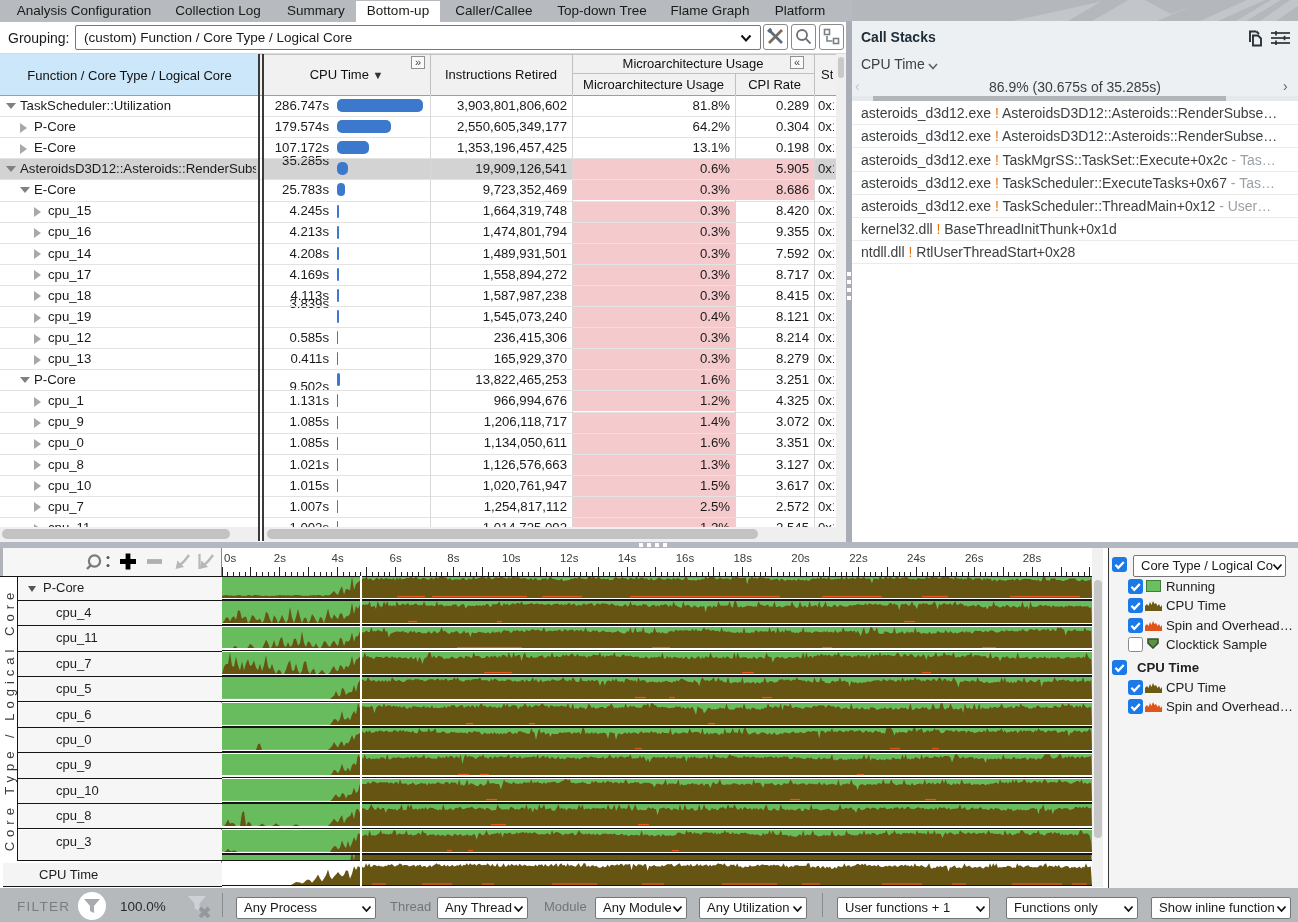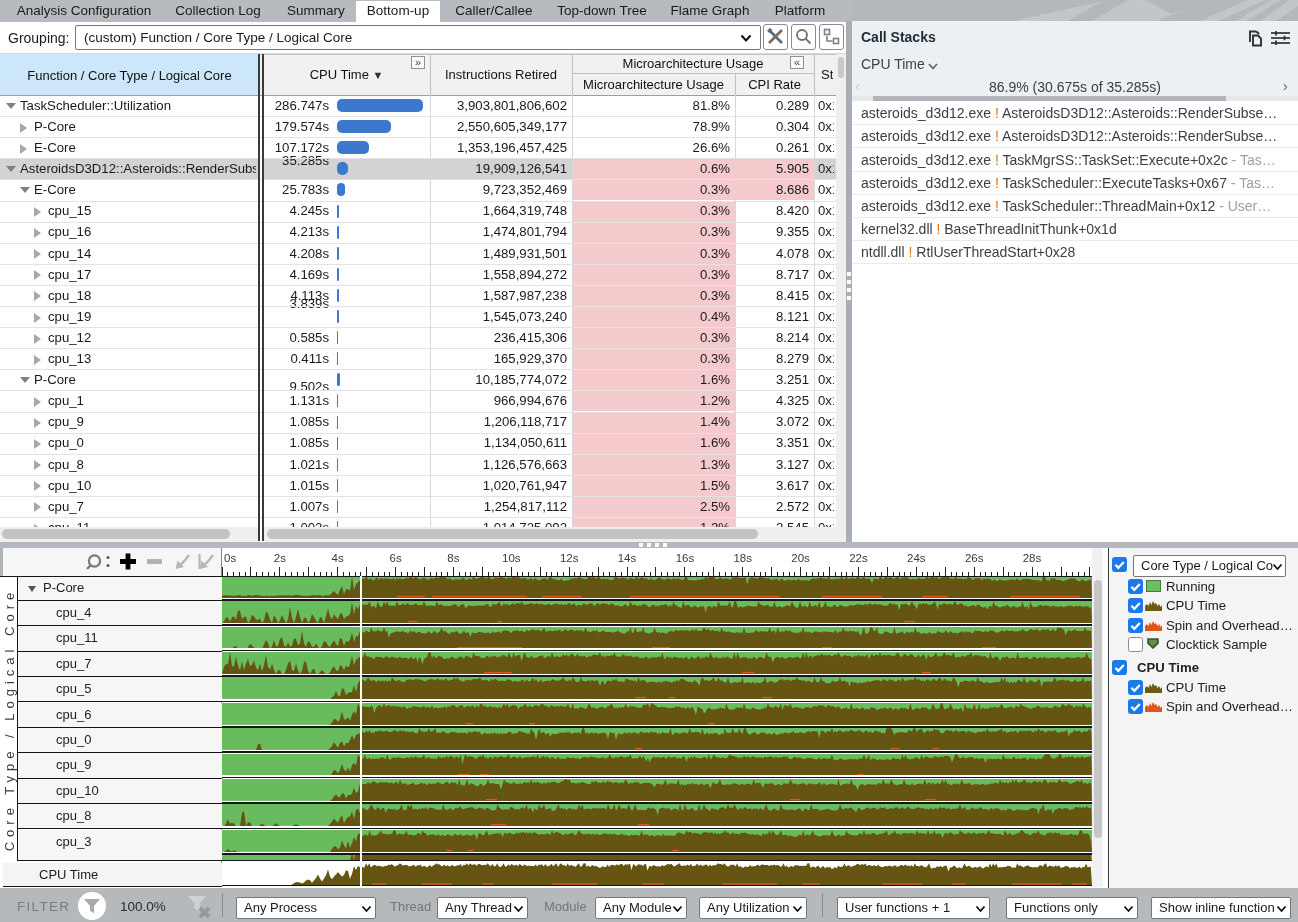--- a/index.html
+++ b/index.html
@@ -88,30 +88,30 @@
 <div class="bar" style="left:337px;top:99.0px;width:86.0px"></div>
 <div class="num" style="left:430px;top:97.8px;width:137px">3,903,801,806,602</div>
 <div class="num" style="left:572px;top:97.8px;width:158px">81.8%</div>
 <div class="num" style="left:735px;top:97.8px;width:74px">0.289</div>
 <div class="row-txt" style="left:818px;top:97.8px;width:16px;overflow:hidden">0x1</div>
 <div class="tri-r" style="left:20px;top:122.6px"></div>
 <div class="row-txt" style="left:34px;top:118.9px;max-width:222px;overflow:hidden">P-Core</div>
 <div class="num" style="left:263px;top:118.9px;width:66px">179.574s</div>
 <div class="bar" style="left:337px;top:120.1px;width:53.9px"></div>
 <div class="num" style="left:430px;top:118.9px;width:137px">2,550,605,349,177</div>
-<div class="num" style="left:572px;top:118.9px;width:158px">78.9%</div>
+<div class="num" style="left:572px;top:118.9px;width:158px">64.2%</div>
 <div class="num" style="left:735px;top:118.9px;width:74px">0.304</div>
 <div class="row-txt" style="left:818px;top:118.9px;width:16px;overflow:hidden">0x1</div>
 <div class="tri-r" style="left:20px;top:143.7px"></div>
 <div class="row-txt" style="left:34px;top:140.0px;max-width:222px;overflow:hidden">E-Core</div>
 <div class="num" style="left:263px;top:140.0px;width:66px">107.172s</div>
 <div class="bar" style="left:337px;top:141.2px;width:32.2px"></div>
 <div class="num" style="left:430px;top:140.0px;width:137px">1,353,196,457,425</div>
-<div class="num" style="left:572px;top:140.0px;width:158px">26.6%</div>
-<div class="num" style="left:735px;top:140.0px;width:74px">0.261</div>
+<div class="num" style="left:572px;top:140.0px;width:158px">13.1%</div>
+<div class="num" style="left:735px;top:140.0px;width:74px">0.198</div>
 <div class="row-txt" style="left:818px;top:140.0px;width:16px;overflow:hidden">0x1</div>
 <div class="abs" style="left:0;top:158.3px;width:259px;height:21.1px;background:#d3d3d3"></div>
 <div class="abs" style="left:263px;top:158.3px;width:309px;height:21.1px;background:#d3d3d3"></div>
 <div class="abs" style="left:814px;top:158.3px;width:22px;height:21.1px;background:#d3d3d3"></div>
 <div class="abs" style="left:572px;top:158.3px;width:242px;height:21.1px;background:#f4cacd"></div>
 <div class="tri-d" style="left:6px;top:166.3px"></div>
 <div class="row-txt" style="left:20px;top:161.1px;max-width:236px;overflow:hidden">AsteroidsD3D12::Asteroids::RenderSubset</div>
 <div class="num" style="left:263px;top:153px;width:66px">35.285s</div>
 <div class="bar" style="left:337px;top:162.3px;width:10.6px"></div>
 <div class="num" style="left:430px;top:161.1px;width:137px">19,909,126,541</div>
@@ -145,21 +145,21 @@
 <div class="num" style="left:572px;top:224.4px;width:158px">0.3%</div>
 <div class="num" style="left:735px;top:224.4px;width:74px">9.355</div>
 <div class="row-txt" style="left:818px;top:224.4px;width:16px;overflow:hidden">0x1</div>
 <div class="abs" style="left:572px;top:242.7px;width:163px;height:21.1px;background:#f4cacd"></div>
 <div class="tri-r" style="left:34px;top:249.2px"></div>
 <div class="row-txt" style="left:48px;top:245.5px;max-width:208px;overflow:hidden">cpu_14</div>
 <div class="num" style="left:263px;top:245.5px;width:66px">4.208s</div>
 <div class="bar" style="left:337px;top:246.7px;width:2.0px"></div>
 <div class="num" style="left:430px;top:245.5px;width:137px">1,489,931,501</div>
 <div class="num" style="left:572px;top:245.5px;width:158px">0.3%</div>
-<div class="num" style="left:735px;top:245.5px;width:74px">4.078</div>
+<div class="num" style="left:735px;top:245.5px;width:74px">7.592</div>
 <div class="row-txt" style="left:818px;top:245.5px;width:16px;overflow:hidden">0x1</div>
 <div class="abs" style="left:572px;top:263.8px;width:163px;height:21.1px;background:#f4cacd"></div>
 <div class="tri-r" style="left:34px;top:270.3px"></div>
 <div class="row-txt" style="left:48px;top:266.6px;max-width:208px;overflow:hidden">cpu_17</div>
 <div class="num" style="left:263px;top:266.6px;width:66px">4.169s</div>
 <div class="bar" style="left:337px;top:267.8px;width:2.0px"></div>
 <div class="num" style="left:430px;top:266.6px;width:137px">1,558,894,272</div>
 <div class="num" style="left:572px;top:266.6px;width:158px">0.3%</div>
 <div class="num" style="left:735px;top:266.6px;width:74px">8.717</div>
 <div class="row-txt" style="left:818px;top:266.6px;width:16px;overflow:hidden">0x1</div>
@@ -197,21 +197,21 @@
 <div class="bar" style="left:337px;top:352.2px;width:1.2px"></div>
 <div class="num" style="left:430px;top:351.0px;width:137px">165,929,370</div>
 <div class="num" style="left:572px;top:351.0px;width:158px">0.3%</div>
 <div class="num" style="left:735px;top:351.0px;width:74px">8.279</div>
 <div class="row-txt" style="left:818px;top:351.0px;width:16px;overflow:hidden">0x1</div>
 <div class="abs" style="left:572px;top:369.3px;width:163px;height:21.1px;background:#f4cacd"></div>
 <div class="tri-d" style="left:20px;top:377.3px"></div>
 <div class="row-txt" style="left:34px;top:372.1px;max-width:222px;overflow:hidden">P-Core</div>
 <div class="num" style="left:263px;top:379px;width:66px">9.502s</div>
 <div class="bar" style="left:337px;top:373.3px;width:3.4px"></div>
-<div class="num" style="left:430px;top:372.1px;width:137px">10,185,774,072</div>
+<div class="num" style="left:430px;top:372.1px;width:137px">13,822,465,253</div>
 <div class="num" style="left:572px;top:372.1px;width:158px">1.6%</div>
 <div class="num" style="left:735px;top:372.1px;width:74px">3.251</div>
 <div class="row-txt" style="left:818px;top:372.1px;width:16px;overflow:hidden">0x1</div>
 <div class="abs" style="left:572px;top:390.4px;width:163px;height:21.1px;background:#f4cacd"></div>
 <div class="tri-r" style="left:34px;top:396.9px"></div>
 <div class="row-txt" style="left:48px;top:393.2px;max-width:208px;overflow:hidden">cpu_1</div>
 <div class="num" style="left:263px;top:393.2px;width:66px">1.131s</div>
 <div class="bar" style="left:337px;top:394.4px;width:1.3px"></div>
 <div class="num" style="left:430px;top:393.2px;width:137px">966,994,676</div>
 <div class="num" style="left:572px;top:393.2px;width:158px">1.2%</div>

